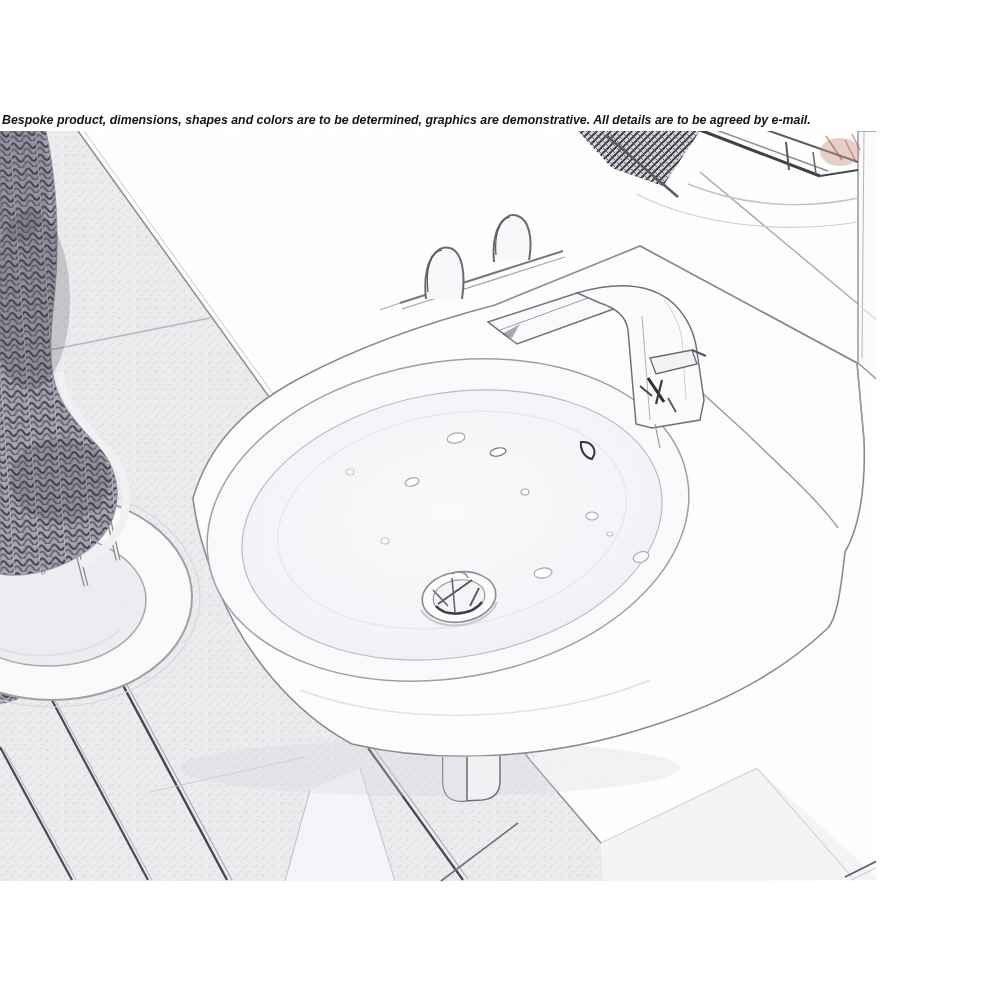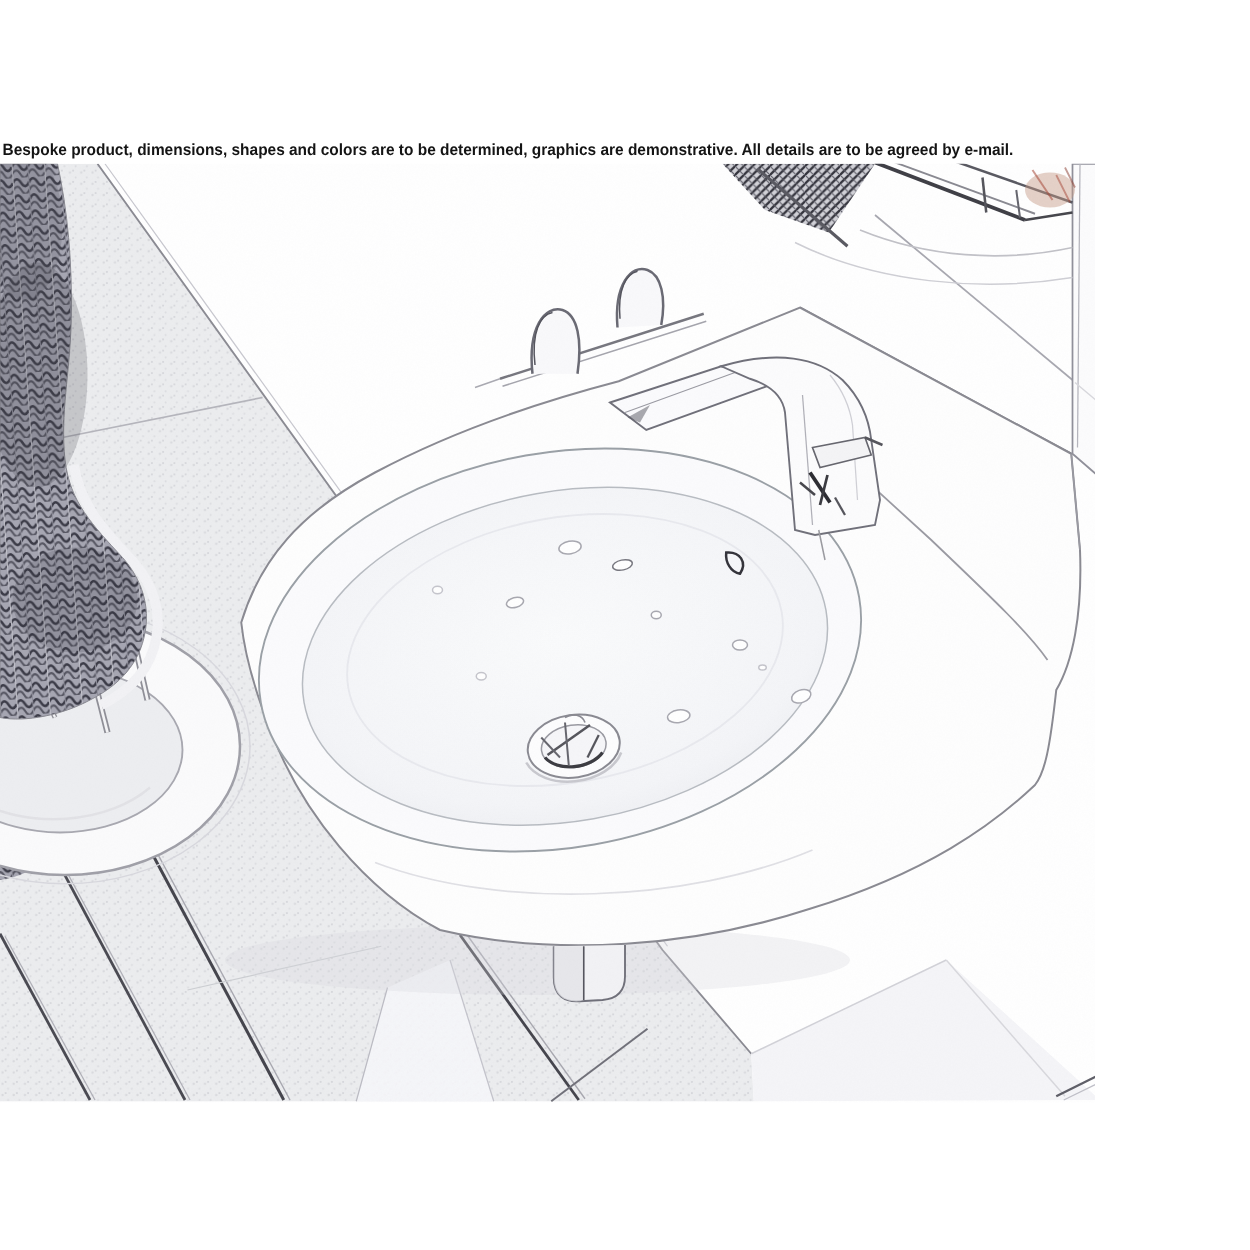--- a/index.html
+++ b/index.html
@@ -1,18 +1,18 @@
 <!DOCTYPE html>
 <html><head>
 <meta charset="utf-8">
 <title>Sketch</title>
 <style>
   html,body{margin:0;padding:0;background:#ffffff;}
   .stage{position:relative;width:876px;height:1000px;background:#ffffff;overflow:hidden;
-         font-family:"Liberation Sans",sans-serif;}
+         font-family:"Liberation Sans",sans-serif;font-style:italic;}
   .banner{position:absolute;left:2px;top:112px;width:1100px;
           font-family:"Liberation Sans",sans-serif;font-size:13px;font-weight:700;
           color:#141414;white-space:nowrap;letter-spacing:0px;
           transform:scaleX(0.95);transform-origin:left center;}
   svg.art{position:absolute;left:0;top:0;}
 </style>
 </head>
 <body>
 
 <div class="stage">

